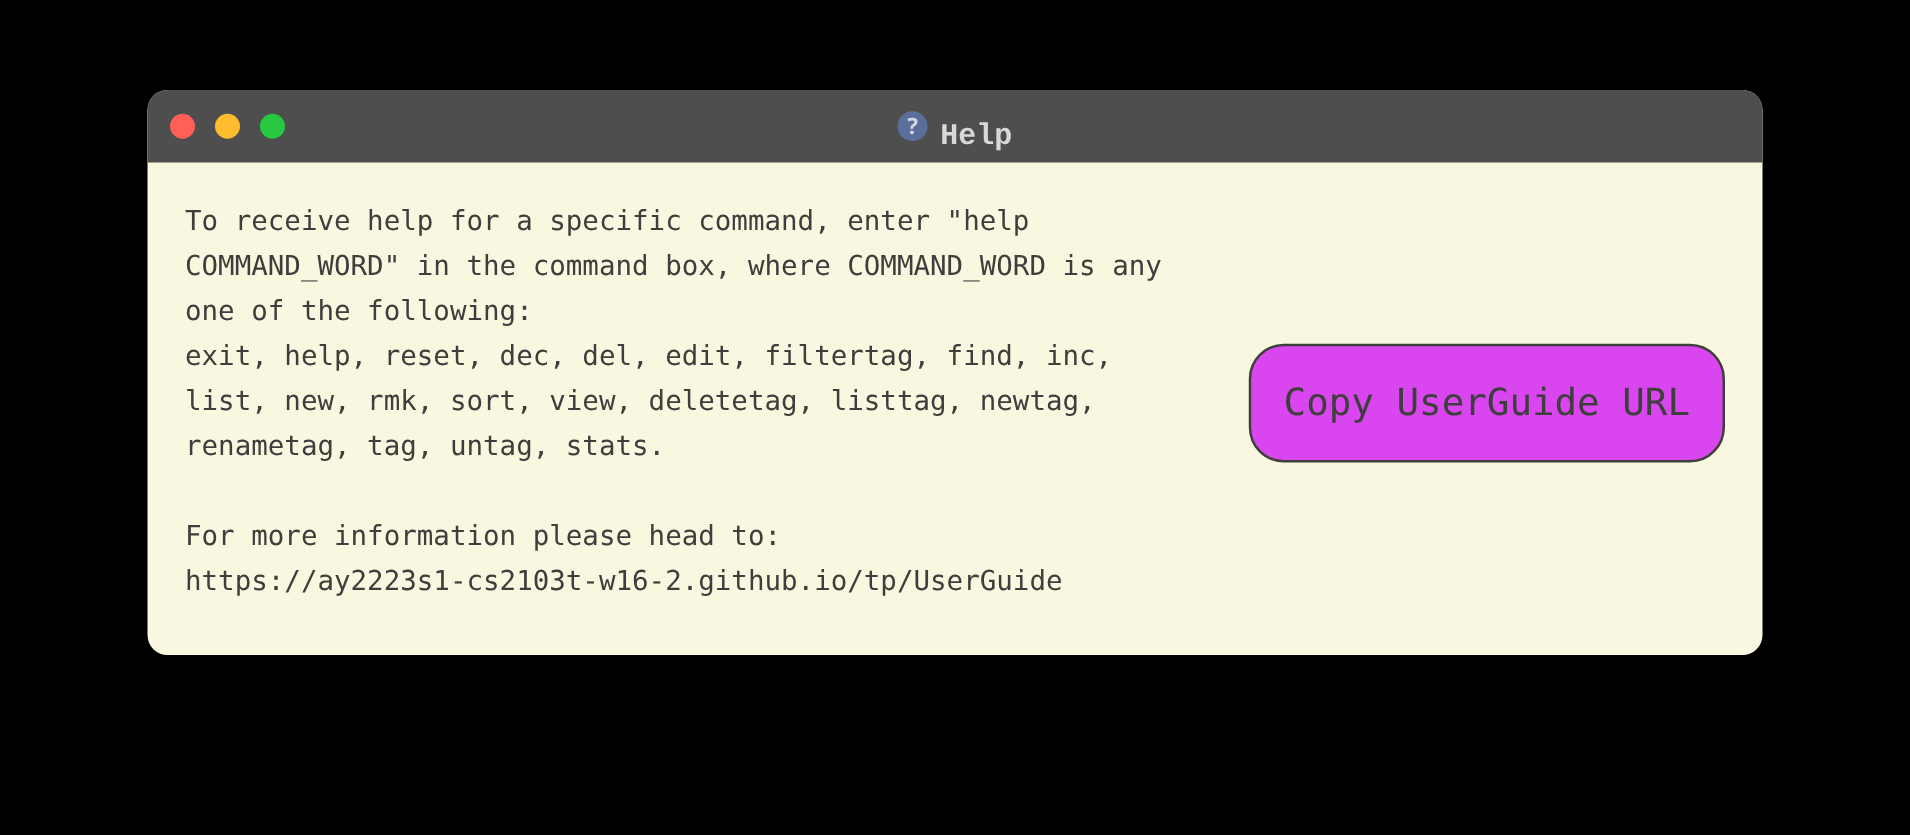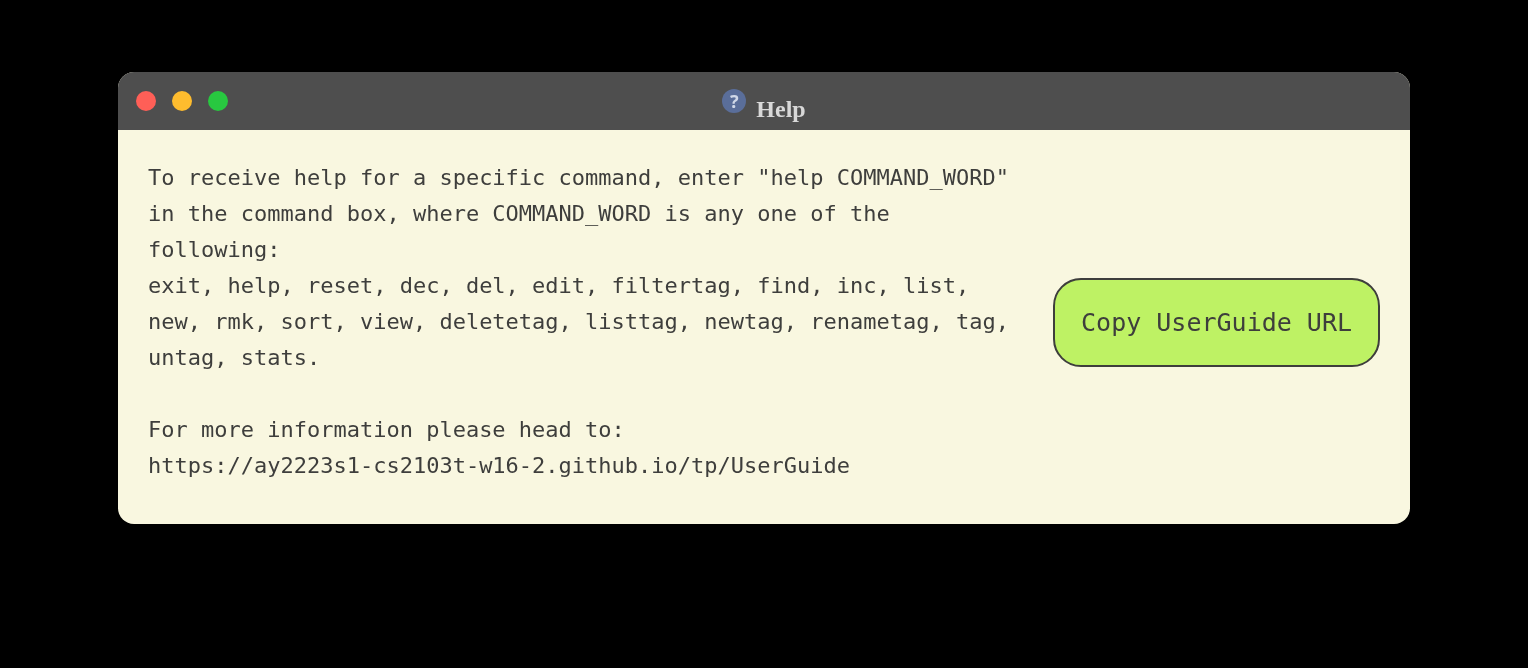--- a/index.html
+++ b/index.html
@@ -61,43 +61,43 @@
       align-items: center;
       justify-content: center;
       font-weight: bold;
       font-size: 18px;
       font-family: system-ui, sans-serif;
     }
     .window-title {
       color: #d8d8d8;
       font-size: 24px;
       font-weight: bold;
-      font-family: Liberation Serif, serif;
+      font-family: Liberation Mono, monospace;
       margin-top: 16px;
     }
     .content {
       display: flex;
       align-items: center;
       padding: 30px 30px 40px 30px;
       gap: 30px;
       justify-content: flex-end;
     }
     .help-text {
       flex: 1;
       color: #3e3e3c;
       font-size: 22px;
       line-height: 36px;
       white-space: pre-wrap;
       word-break: break-word;
     }
     .copy-btn {
       font-family: "Menlo", "Monaco", "Consolas", monospace;
-      font-size: 25px;
+      font-size: 30px;
       color: #3e3e3c;
-      background: #bef264;
+      background: #d946ef;
       border: 2.5px solid #3e3e3c;
       border-radius: 28px;
       padding: 28px 26px;
       cursor: pointer;
       white-space: nowrap;
       flex-shrink: 0;
     }
   </style>
 </head>
 <body>

